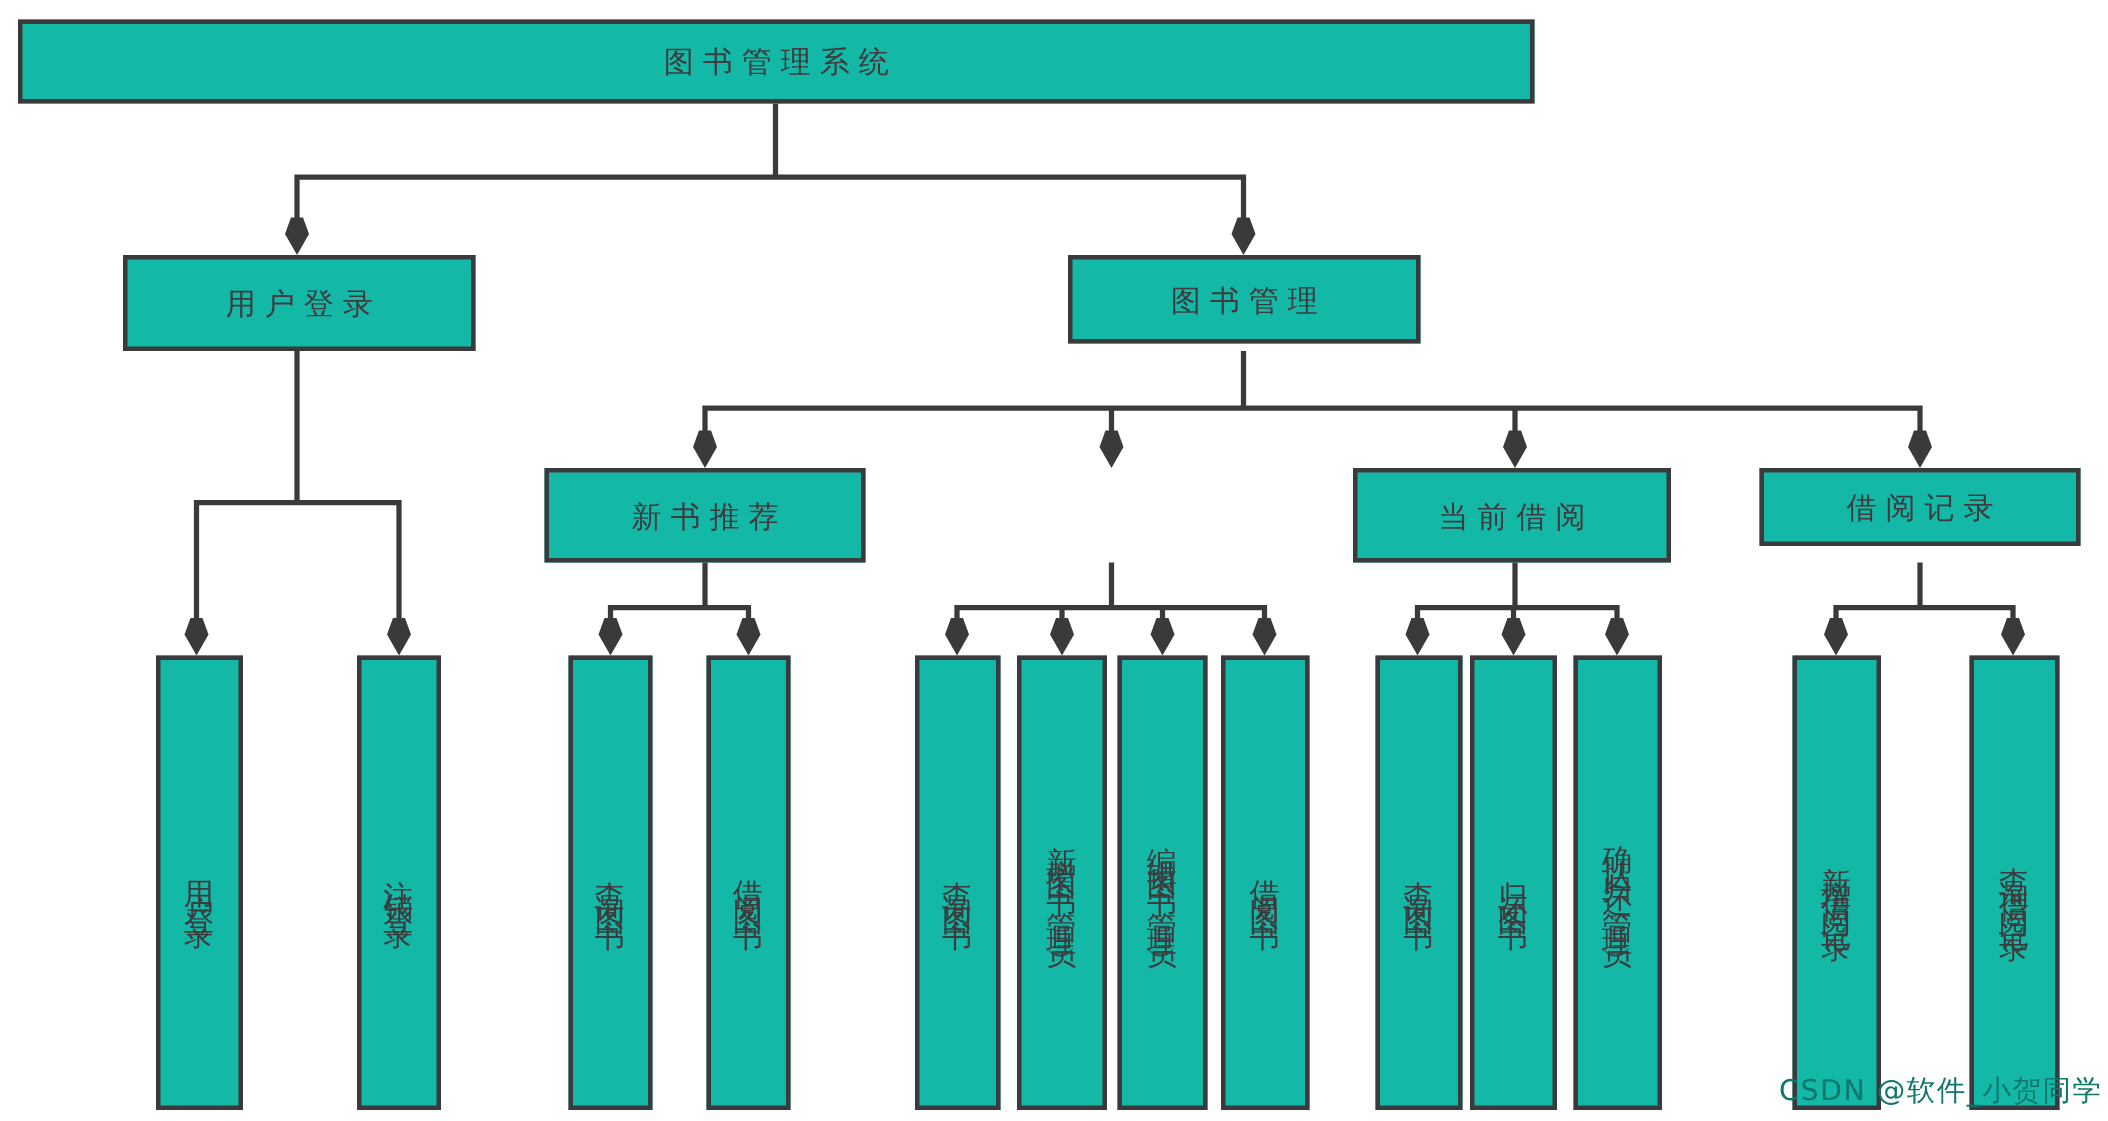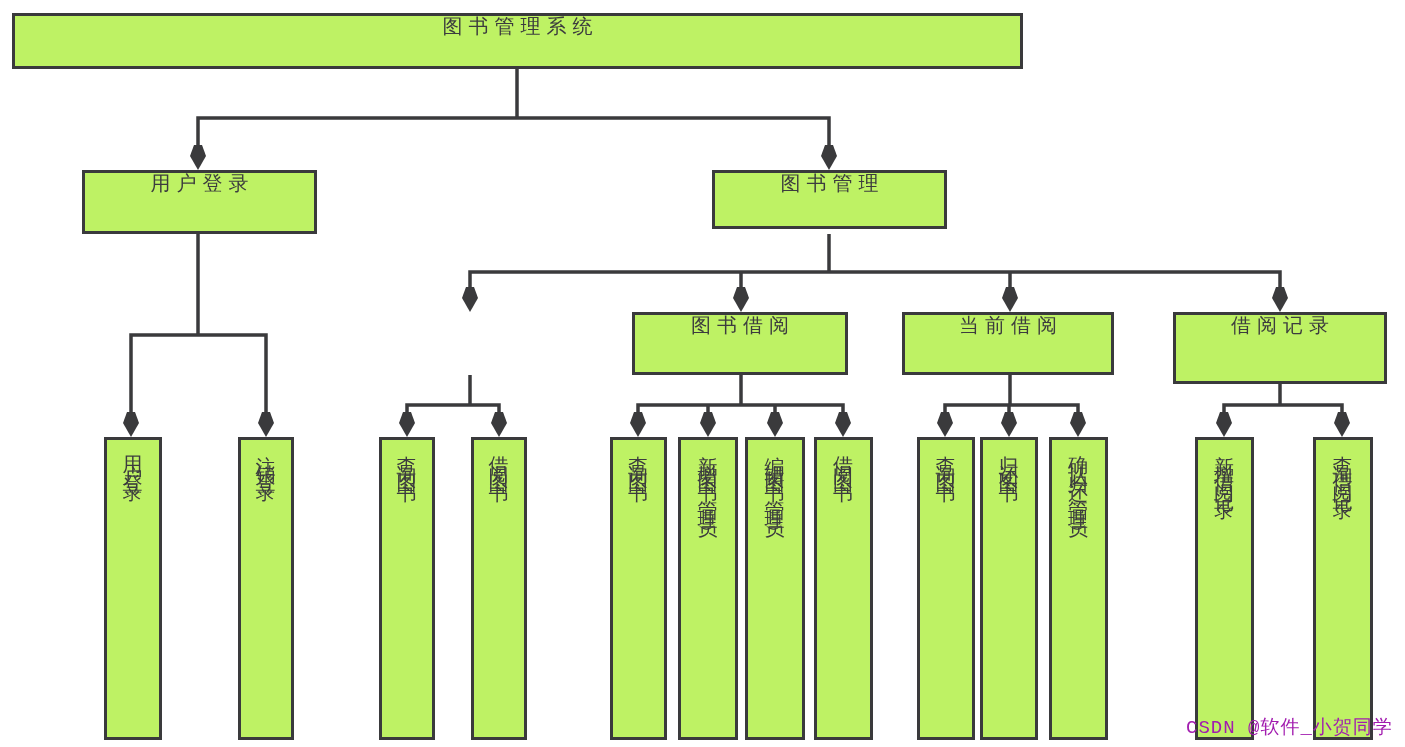--- a/index.html
+++ b/index.html
@@ -4,34 +4,34 @@
 <style>
   html,body{margin:0;padding:0;background:#ffffff;}
   .canvas{
     position:relative;width:1405px;height:747px;background:#ffffff;overflow:hidden;
     font-family:"DejaVu Sans","Liberation Sans",sans-serif;
   }
   .wires{position:absolute;left:0;top:0;width:1405px;height:747px;}
   .wires polyline{fill:none;stroke:#3a3a3c;stroke-width:3.5;}
   .wires polygon{fill:#3a3a3c;stroke:none;}
   .node{
-    position:absolute;box-sizing:border-box;background:#bef264;
-    border:3px solid #3a3a3c;display:flex;justify-content:center;
+    position:absolute;box-sizing:border-box;background:#14b8a6;
+    border:3px solid #3a3a3c;display:flex;align-items:center;justify-content:center;
     color:#3c3c3e;
   }
   .node.h span{
     font-size:20px;letter-spacing:6px;text-indent:6px;white-space:nowrap;line-height:1;
   }
   .node.v span{
     writing-mode:vertical-rl;text-orientation:mixed;
     font-size:20px;letter-spacing:9px;line-height:1;white-space:nowrap;
   }
   .watermark{
     position:absolute;left:1186px;top:714px;font-size:19px;letter-spacing:1px;
-    color:#a21caf;white-space:nowrap;font-family:Liberation Mono, monospace;
+    color:#0f766e;white-space:nowrap;
   }
 </style>
 </head>
 <body>
 
 <div class="canvas">
 
   <svg class="wires" viewBox="0 0 1405 747" aria-hidden="true">
 
     <polyline points="517,69 517,118"></polyline>
@@ -86,27 +86,27 @@
     <span>图书管理系统</span>
   </div>
 
   <div class="node h" style="left:82px;top:170px;width:235px;height:64px">
     <span>用户登录</span>
   </div>
   <div class="node h" style="left:712px;top:170px;width:235px;height:59px">
     <span>图书管理</span>
   </div>
 
-  <div class="node h" style="left:632px;top:312px;width:216px;height:63px">
-    <span>图书借阅</span>
+  <div class="node h" style="left:363px;top:312px;width:214px;height:63px">
+    <span>新书推荐</span>
   </div>
   <div class="node h" style="left:902px;top:312px;width:212px;height:63px">
     <span>当前借阅</span>
   </div>
-  <div class="node h" style="left:1173px;top:312px;width:214px;height:72px">
+  <div class="node h" style="left:1173px;top:312px;width:214px;height:52px">
     <span>借阅记录</span>
   </div>
 
   <div class="node v" style="left:104px;top:437px;width:58px;height:303px">
     <span>用户登录</span>
   </div>
   <div class="node v" style="left:238px;top:437px;width:56px;height:303px">
     <span>注销登录</span>
   </div>
 

